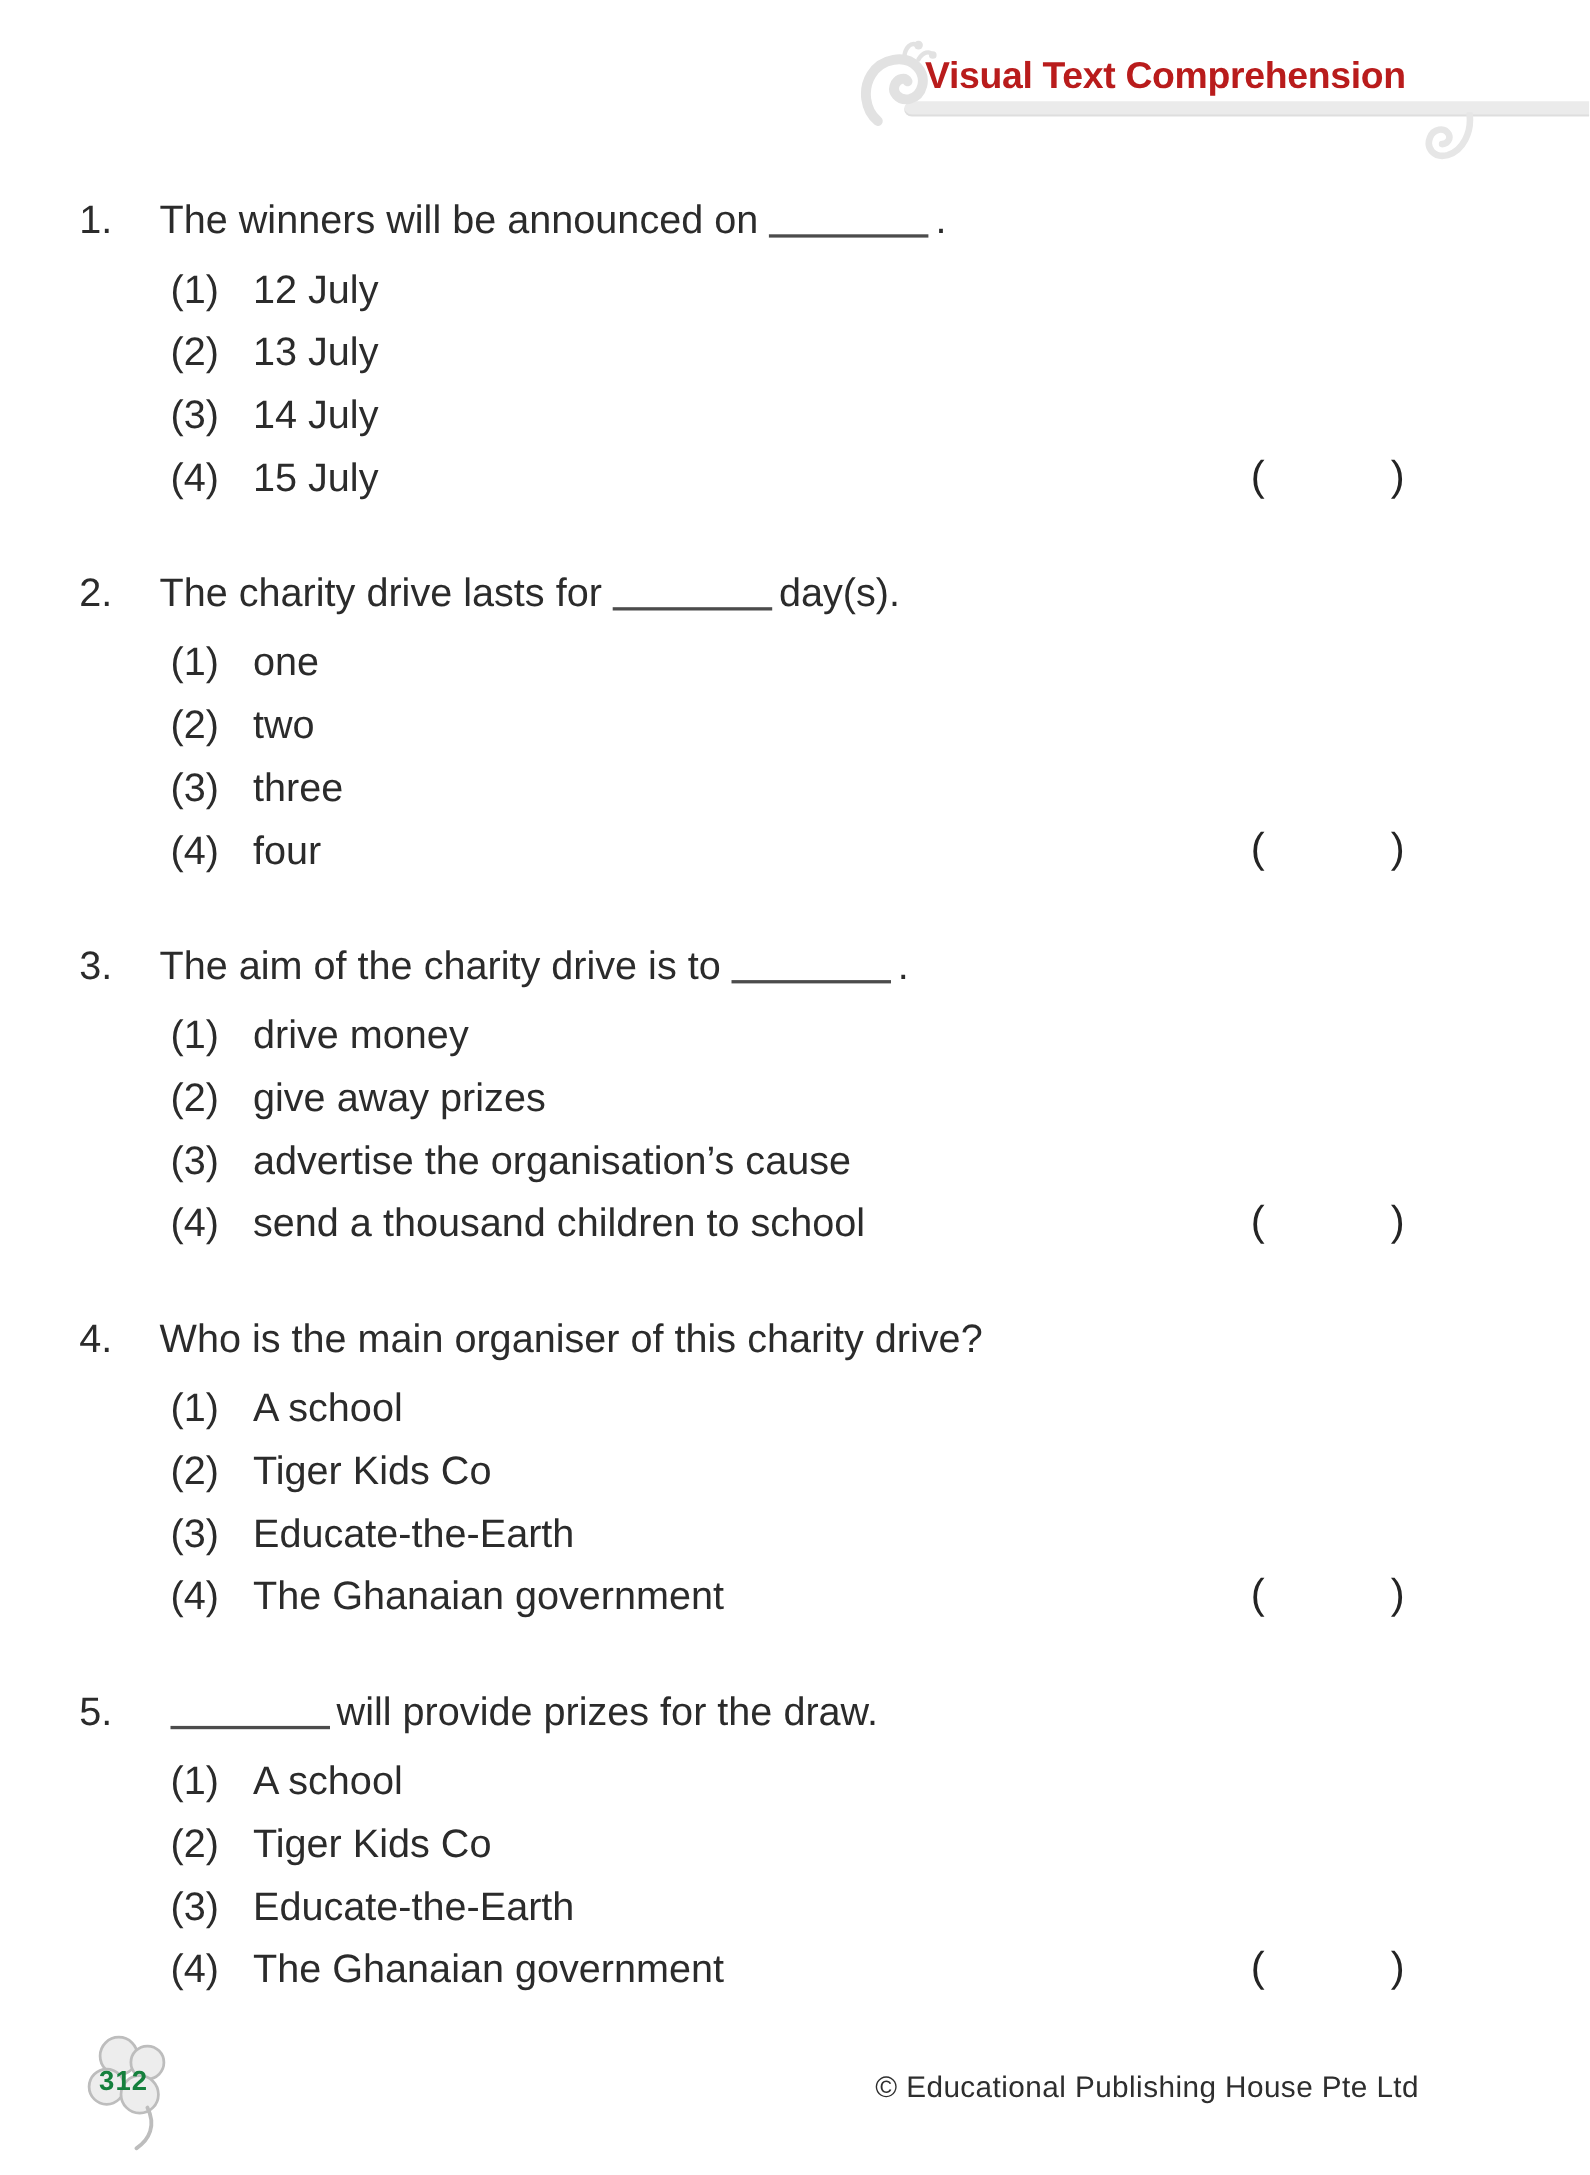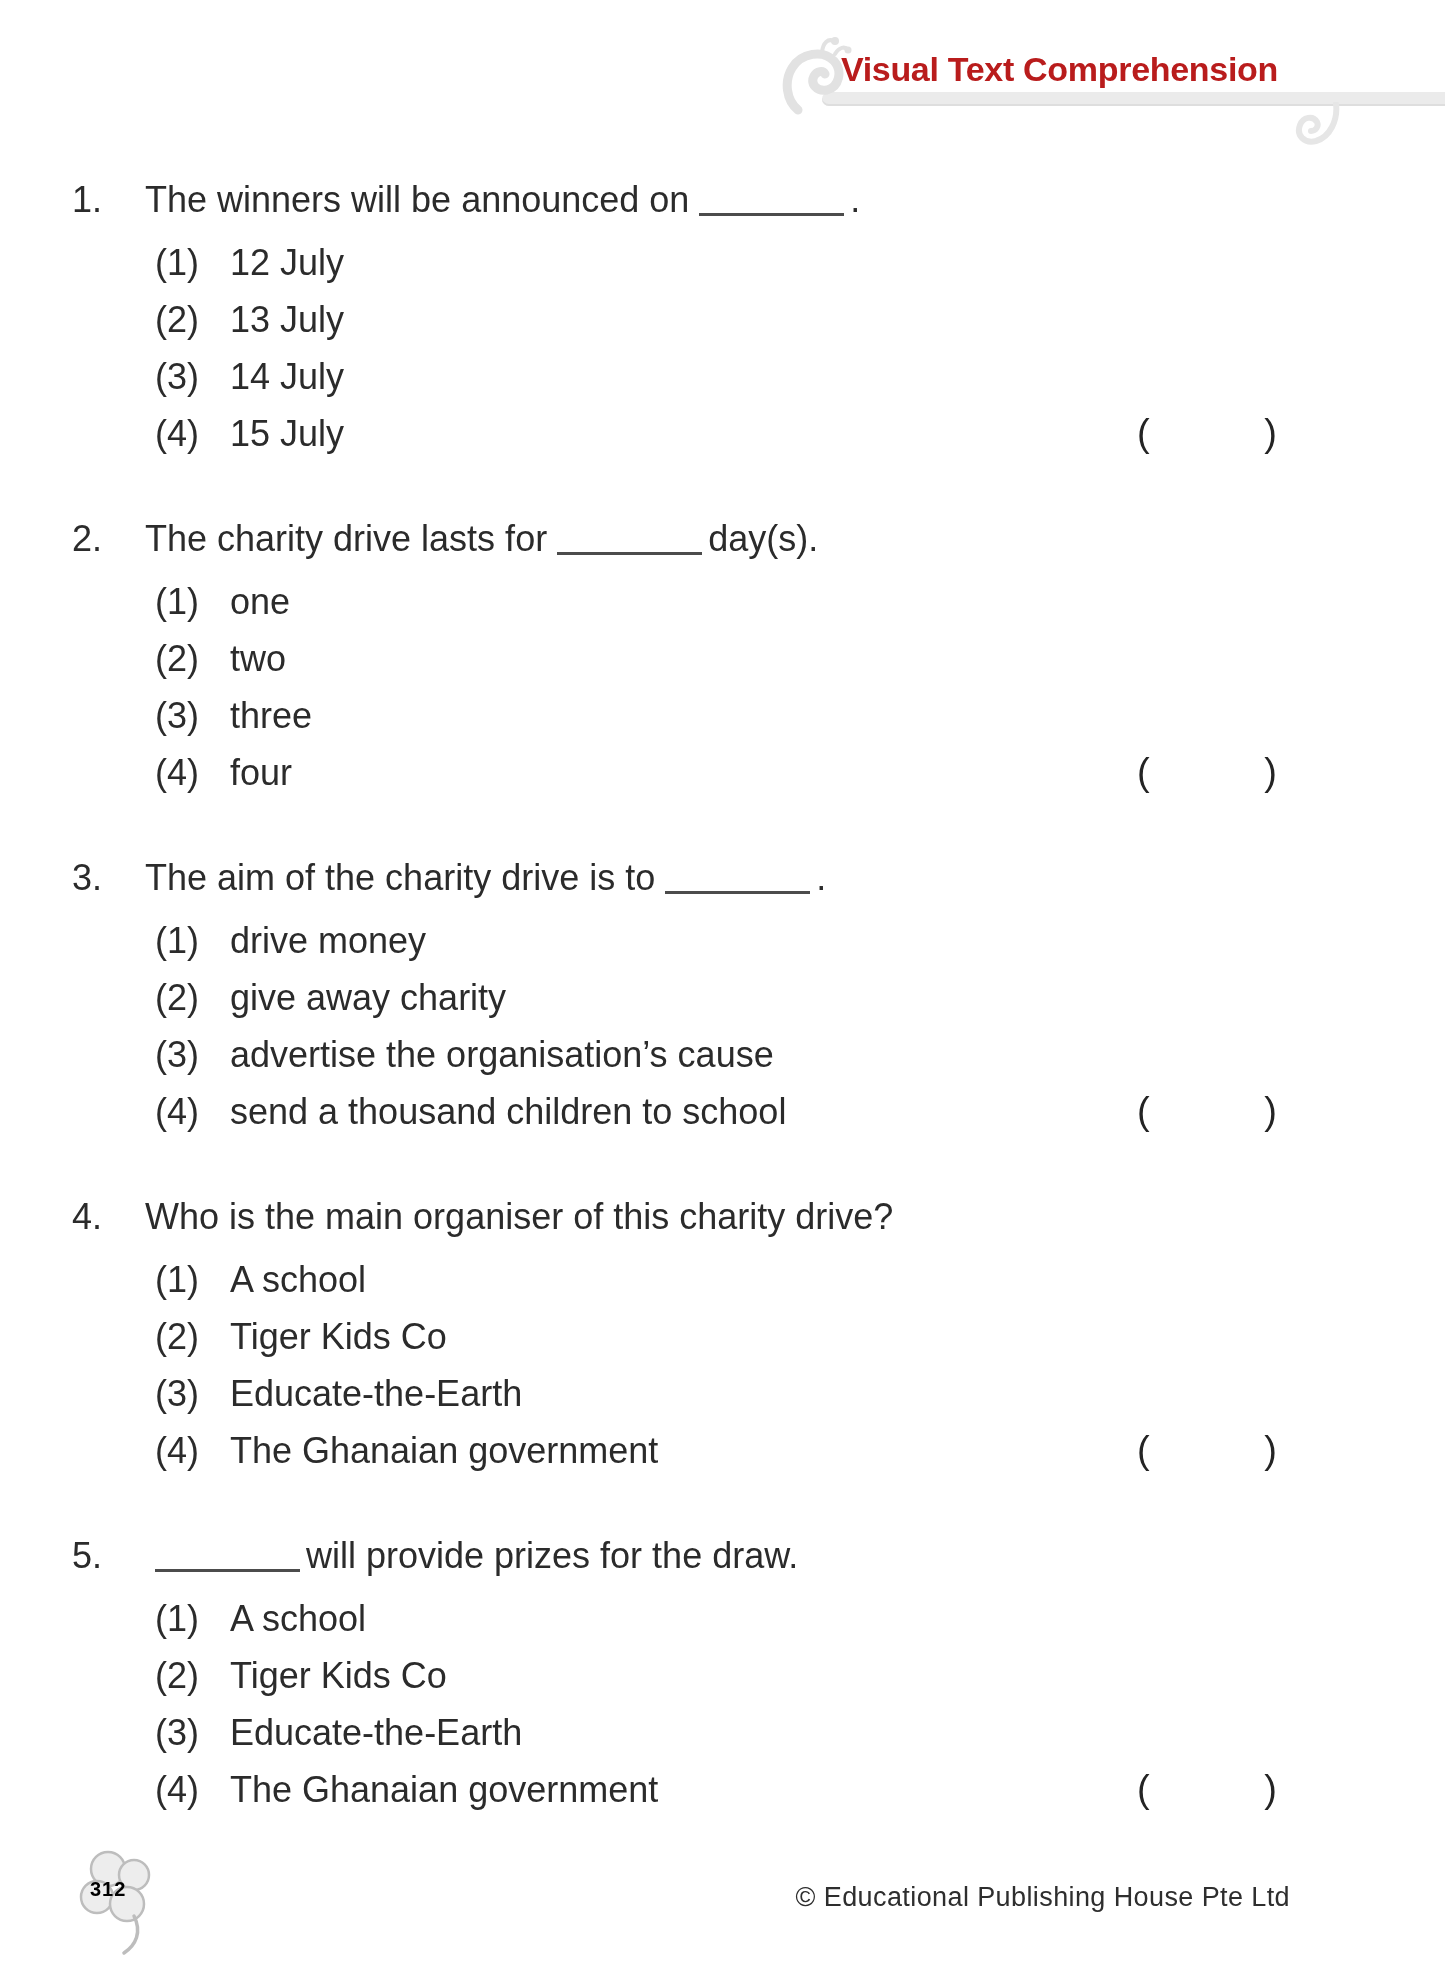--- a/index.html
+++ b/index.html
@@ -41,21 +41,21 @@
   .opt-text{flex:1;}
   .answer{
     position:absolute;right:0;top:0;width:140px;
     display:flex;justify-content:space-between;
     font-size:38px;line-height:57px;color:#242424;
   }
   
   .flower{position:absolute;left:74px;top:1848px;width:94px;height:110px;}
   .page-num{
     position:absolute;left:90px;top:1878px;
-    font-size:20px;font-weight:700;letter-spacing:1px;color:#000000;
+    font-size:25px;font-weight:700;letter-spacing:1px;color:#15803d;
   }
   .copyright{
     position:absolute;top:1882px;right:155px;
     font-size:27px;letter-spacing:0.4px;color:#2e2e2e;white-space:nowrap;
   }
 </style>
 </head>
 <body>
 
 <div class="page">
@@ -138,21 +138,21 @@
         <span class="q-num">3.</span>
         <span class="q-text"><span>The aim of the charity drive is to</span><span class="blank"></span><span>.</span></span>
       </div>
       <div class="options">
         <div class="option">
           <span class="opt-marker">(1)</span>
           <span class="opt-text">drive money</span>
         </div>
         <div class="option">
           <span class="opt-marker">(2)</span>
-          <span class="opt-text">give away charity</span>
+          <span class="opt-text">give away prizes</span>
         </div>
         <div class="option">
           <span class="opt-marker">(3)</span>
           <span class="opt-text">advertise the organisation’s cause</span>
         </div>
         <div class="option">
           <span class="opt-marker">(4)</span>
           <span class="opt-text">send a thousand children to school</span>
           <span class="answer">
               <span>(</span>

